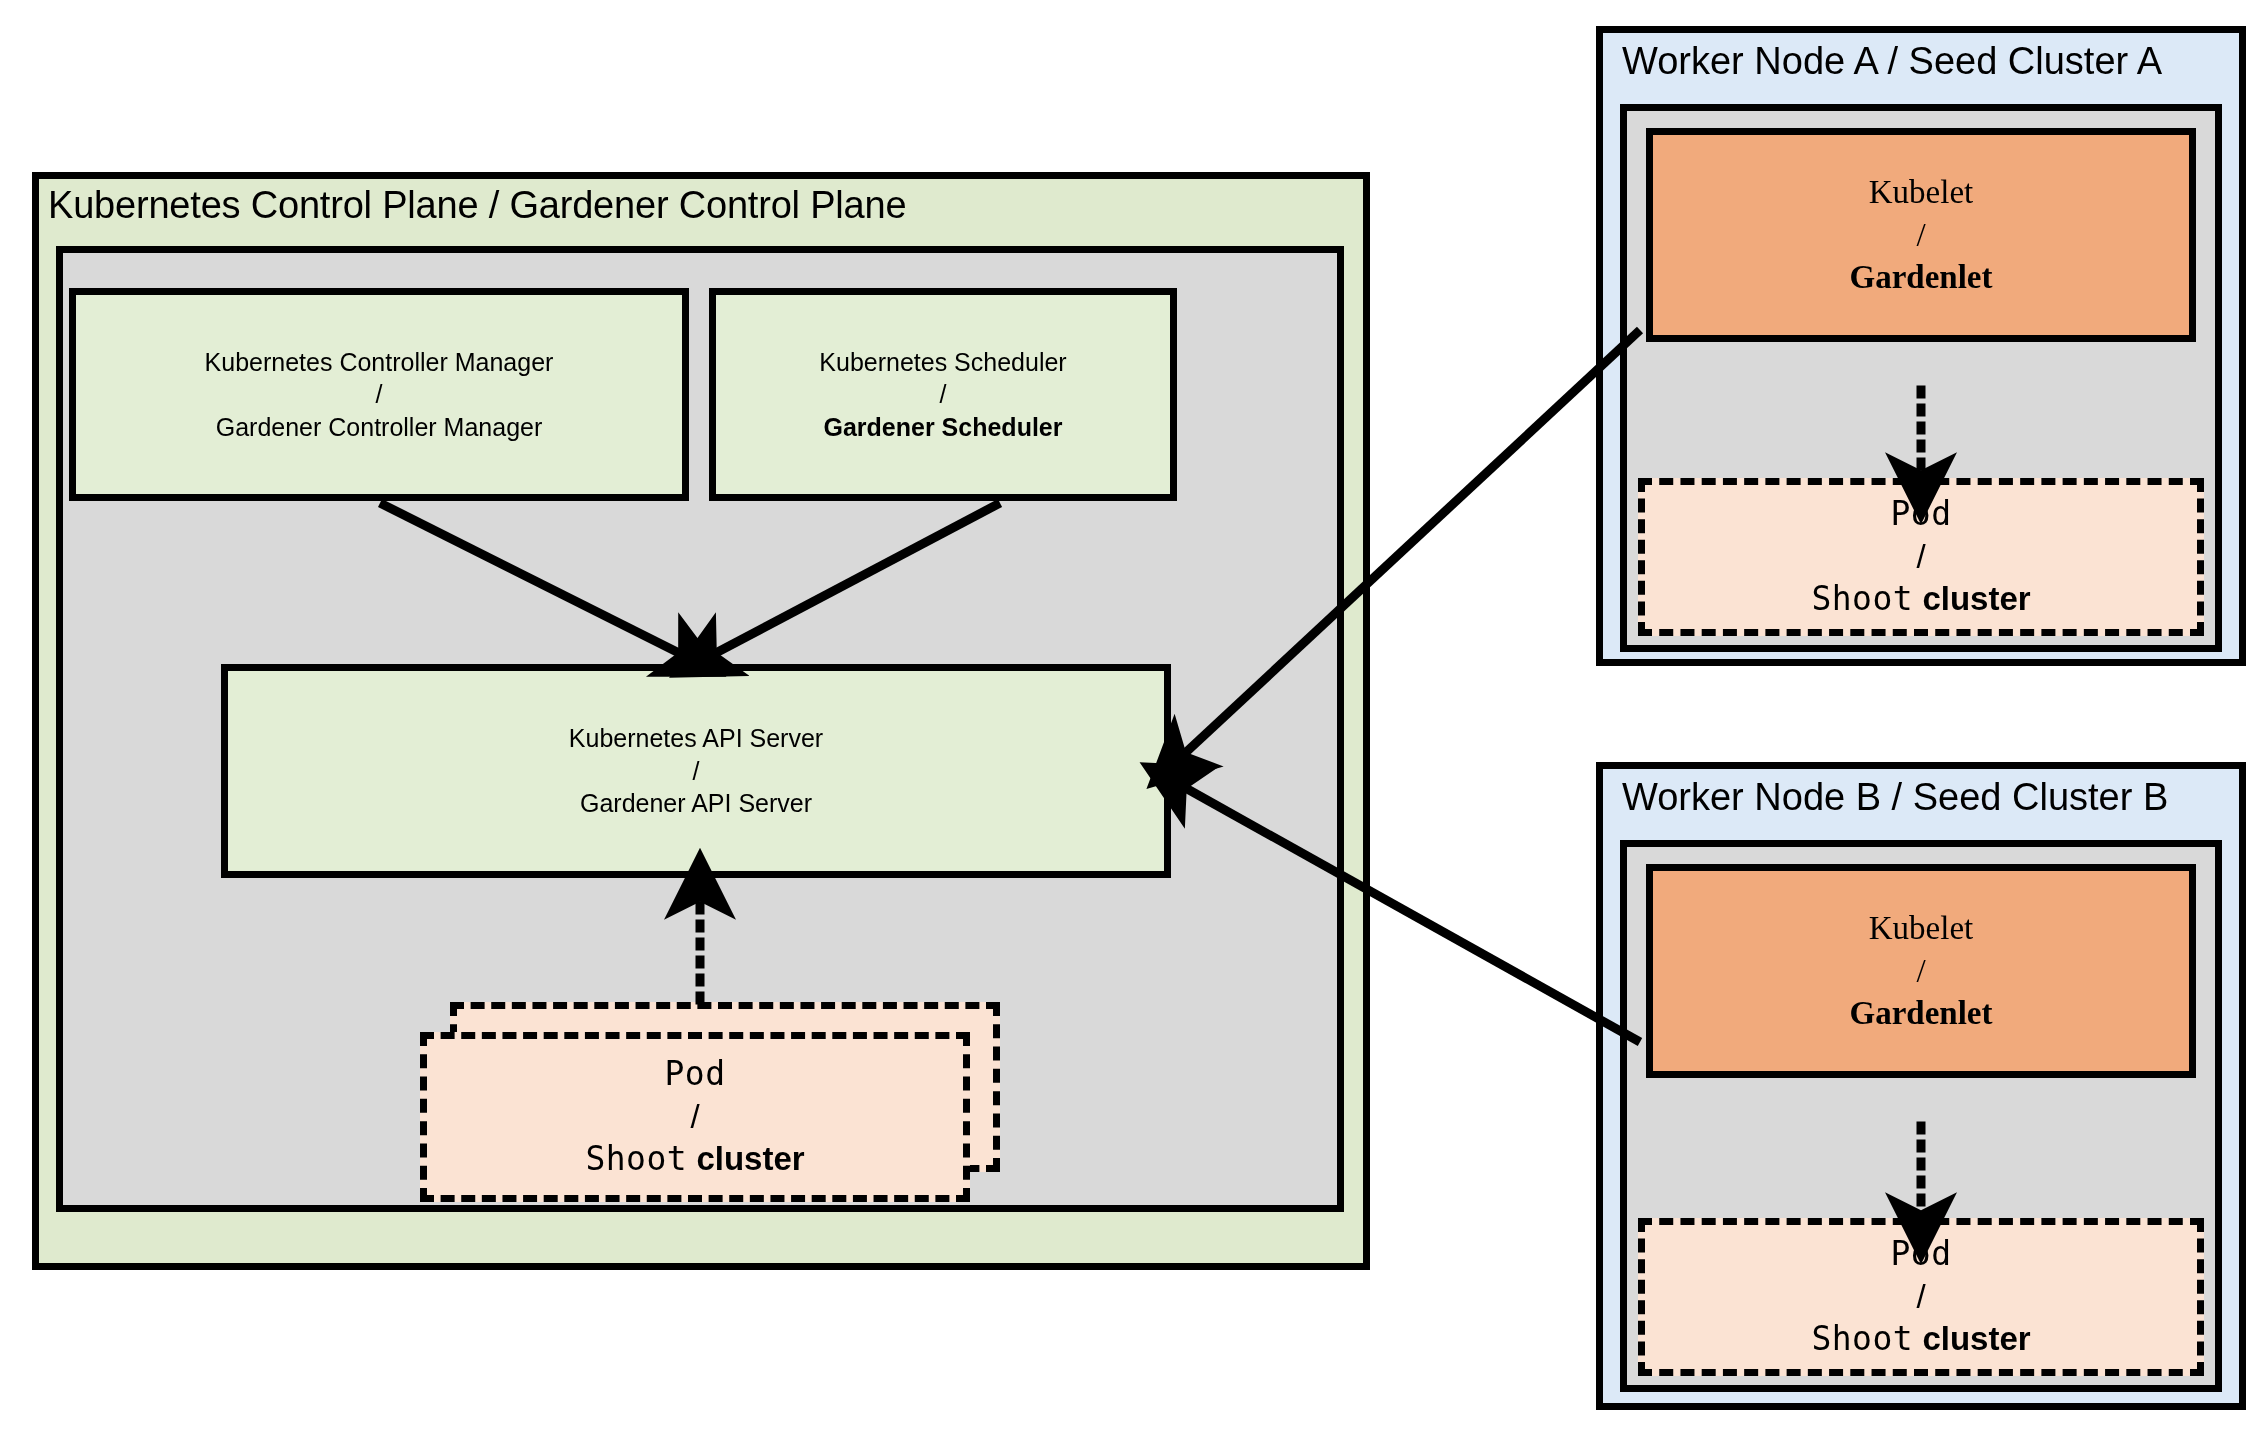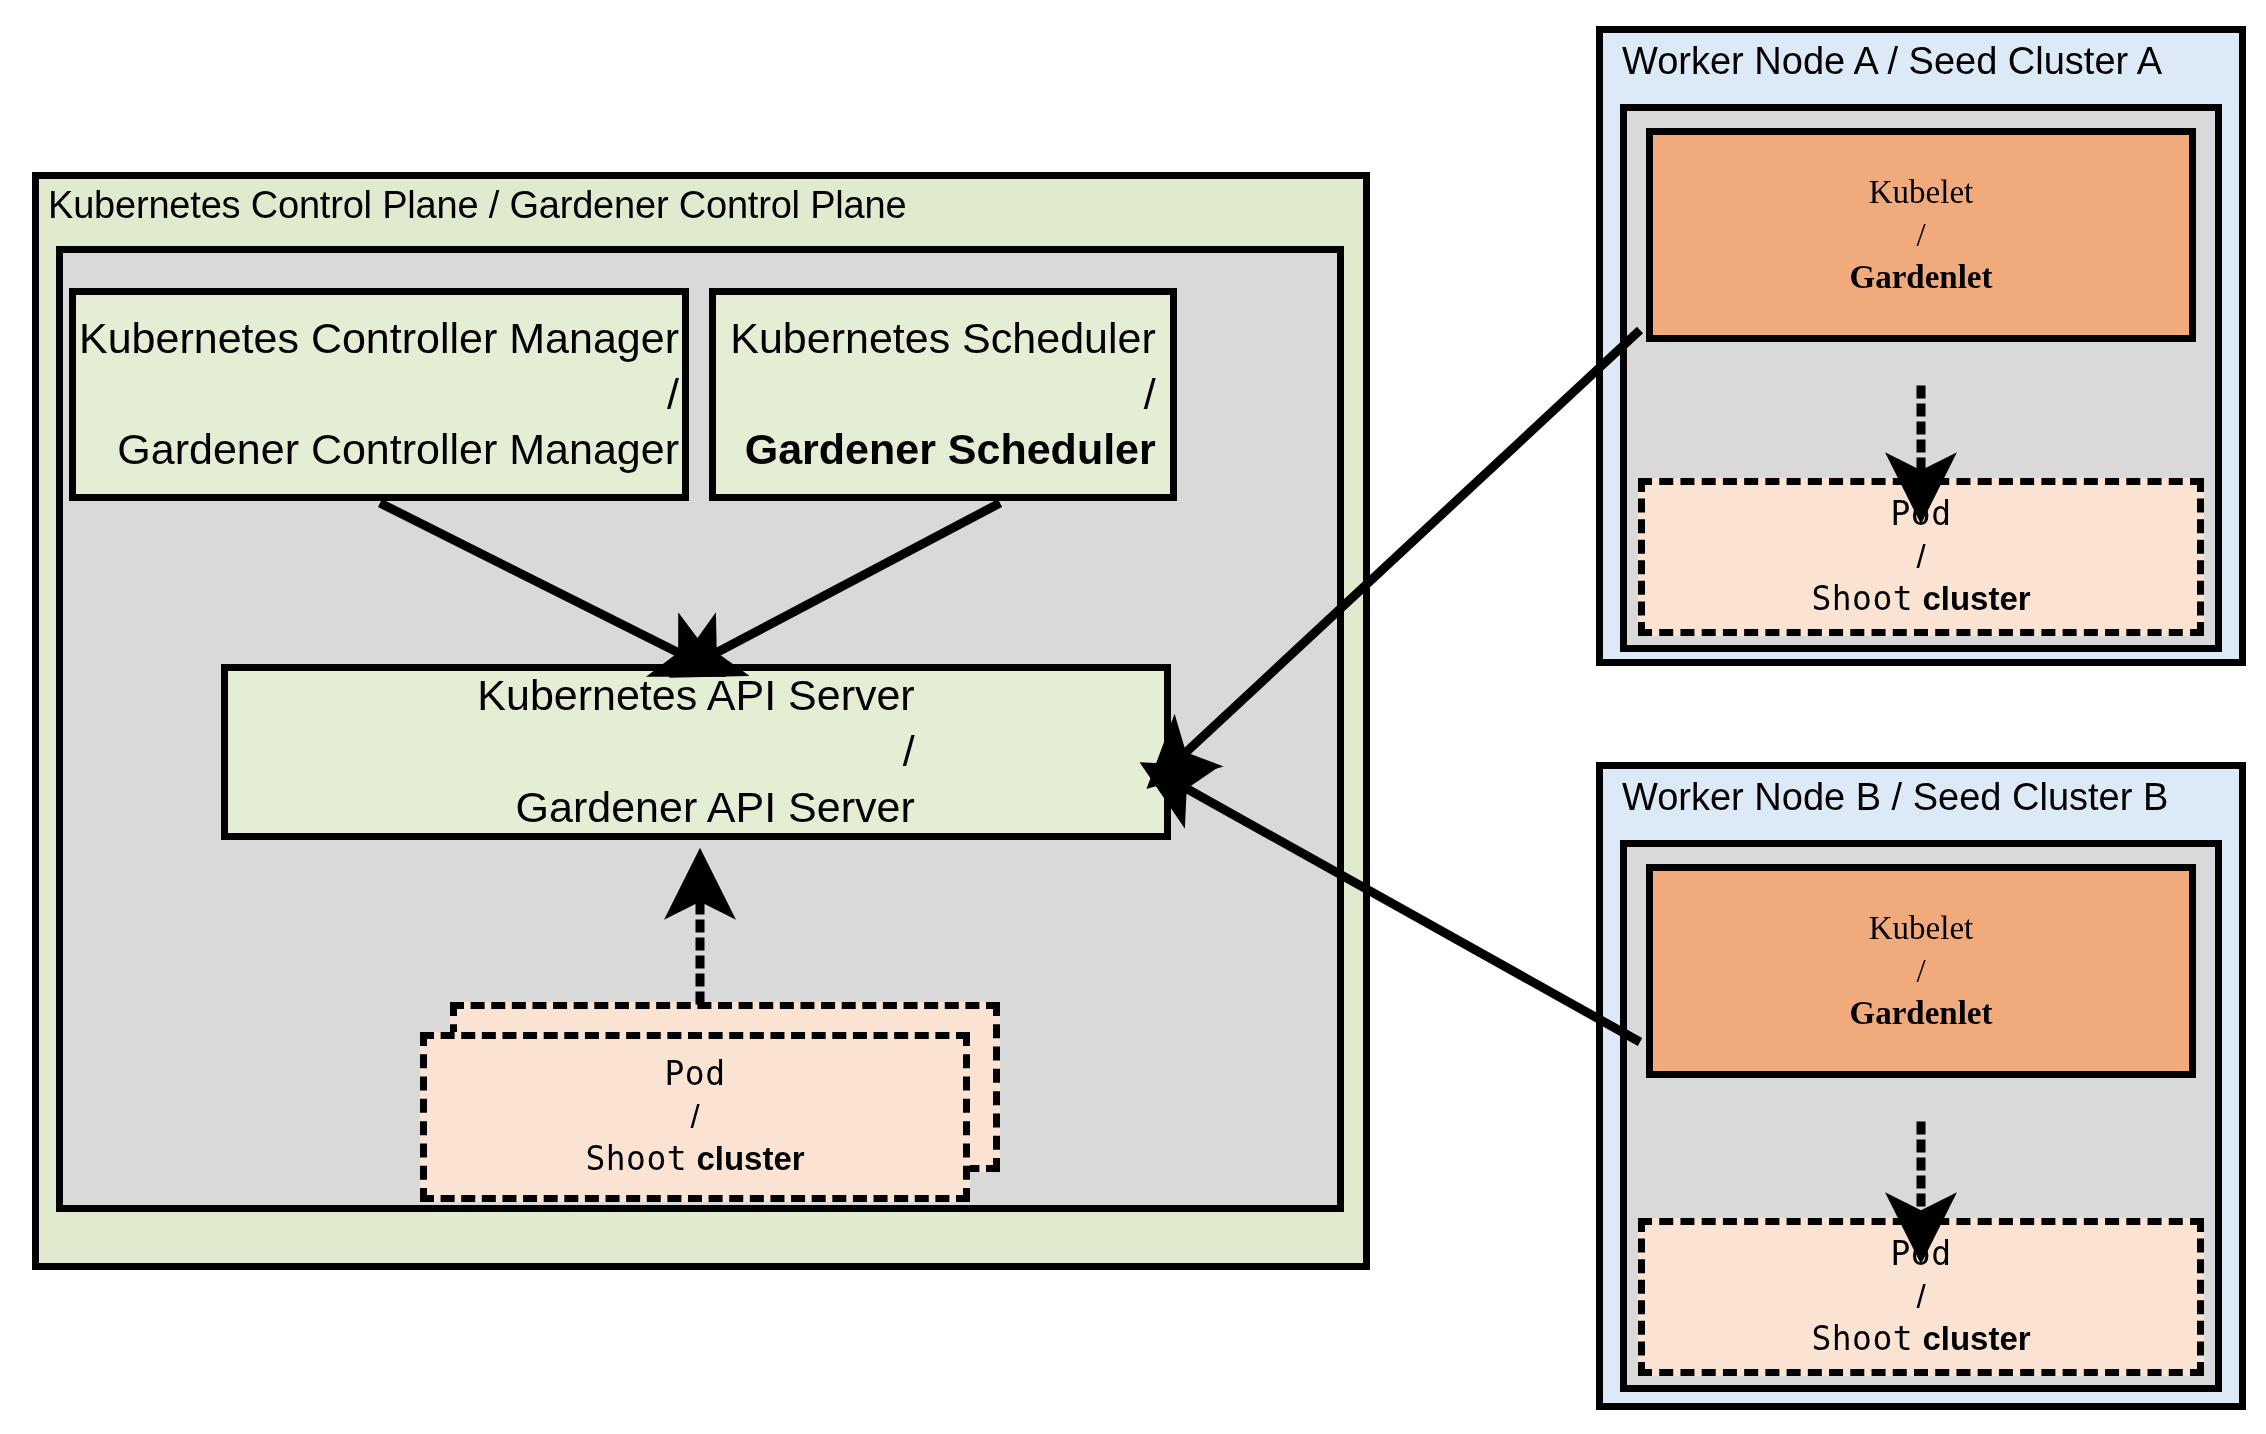--- a/index.html
+++ b/index.html
@@ -14,25 +14,25 @@
   .cp-outer{left:32px;top:172px;width:1338px;height:1098px;
             background:#dfeace;border:7px solid #000;}
   .cp-title{position:absolute;left:48px;top:186px;font-size:38px;line-height:1;
             letter-spacing:-.2px;white-space:nowrap;}
 
   .cp-inner{left:56px;top:246px;width:1288px;height:966px;
             background:#d9d9d9;border:7px solid #000;}
 
   .greenbox{background:#e3eed5;border:7px solid #000;box-sizing:border-box;
             display:flex;align-items:center;justify-content:center;text-align:center;}
-  .greenbox .lines{font-size:43px;line-height:1.30;text-align:right;}
+  .greenbox .lines{font-size:25px;line-height:1.30;}
 
   .kcm{left:69px;top:288px;width:620px;height:213px;}
   .ksched{left:709px;top:288px;width:468px;height:213px;}
-  .kapi{left:221px;top:664px;width:950px;height:176px;}
+  .kapi{left:221px;top:664px;width:950px;height:214px;}
 
   
   .podstack{position:absolute;}
   .pod-back{position:absolute;background:#fbe3d3;border:7px dashed #000;
             box-sizing:border-box;}
   .pod-front{position:absolute;background:#fbe3d3;border:7px dashed #000;
              box-sizing:border-box;display:flex;align-items:center;
              justify-content:center;text-align:center;}
   .pod-lines{font-size:33px;line-height:1.30;}
   .mono{font-family:"DejaVu Serif","Liberation Serif",serif;

